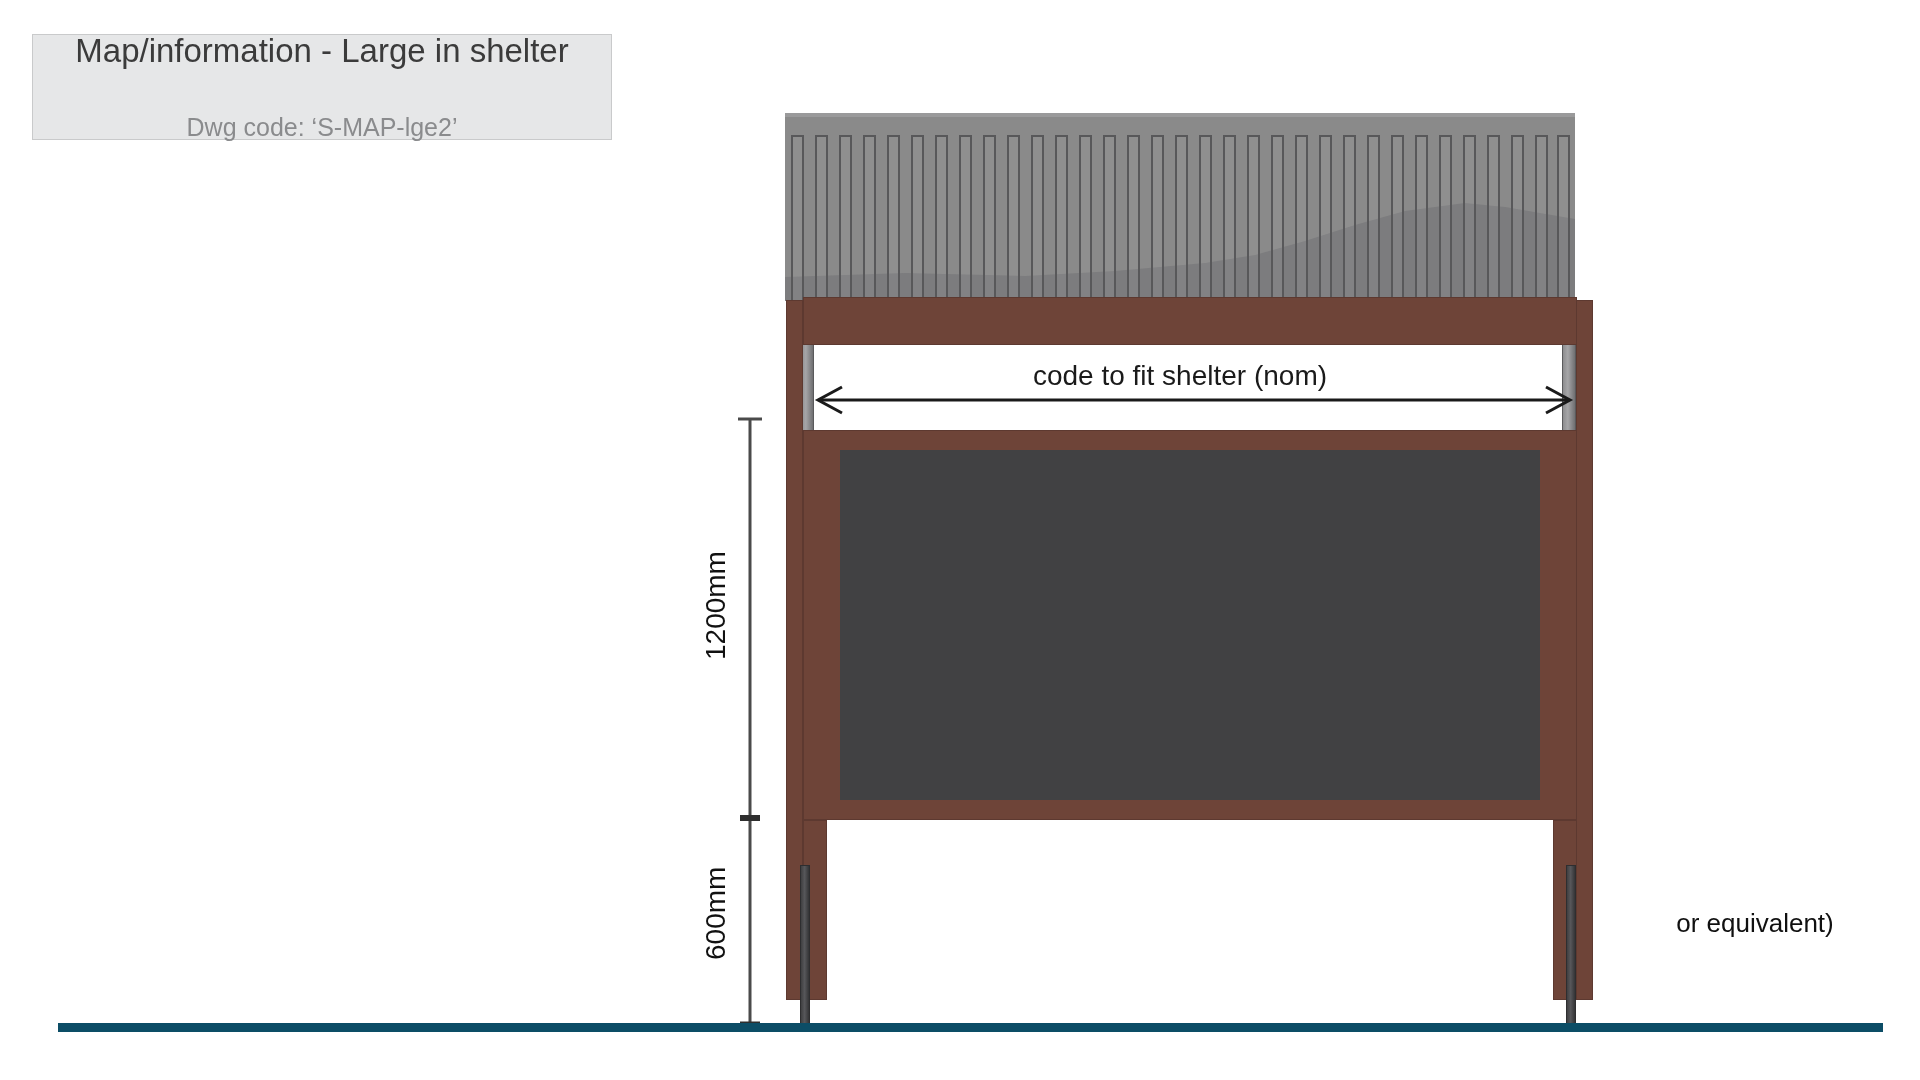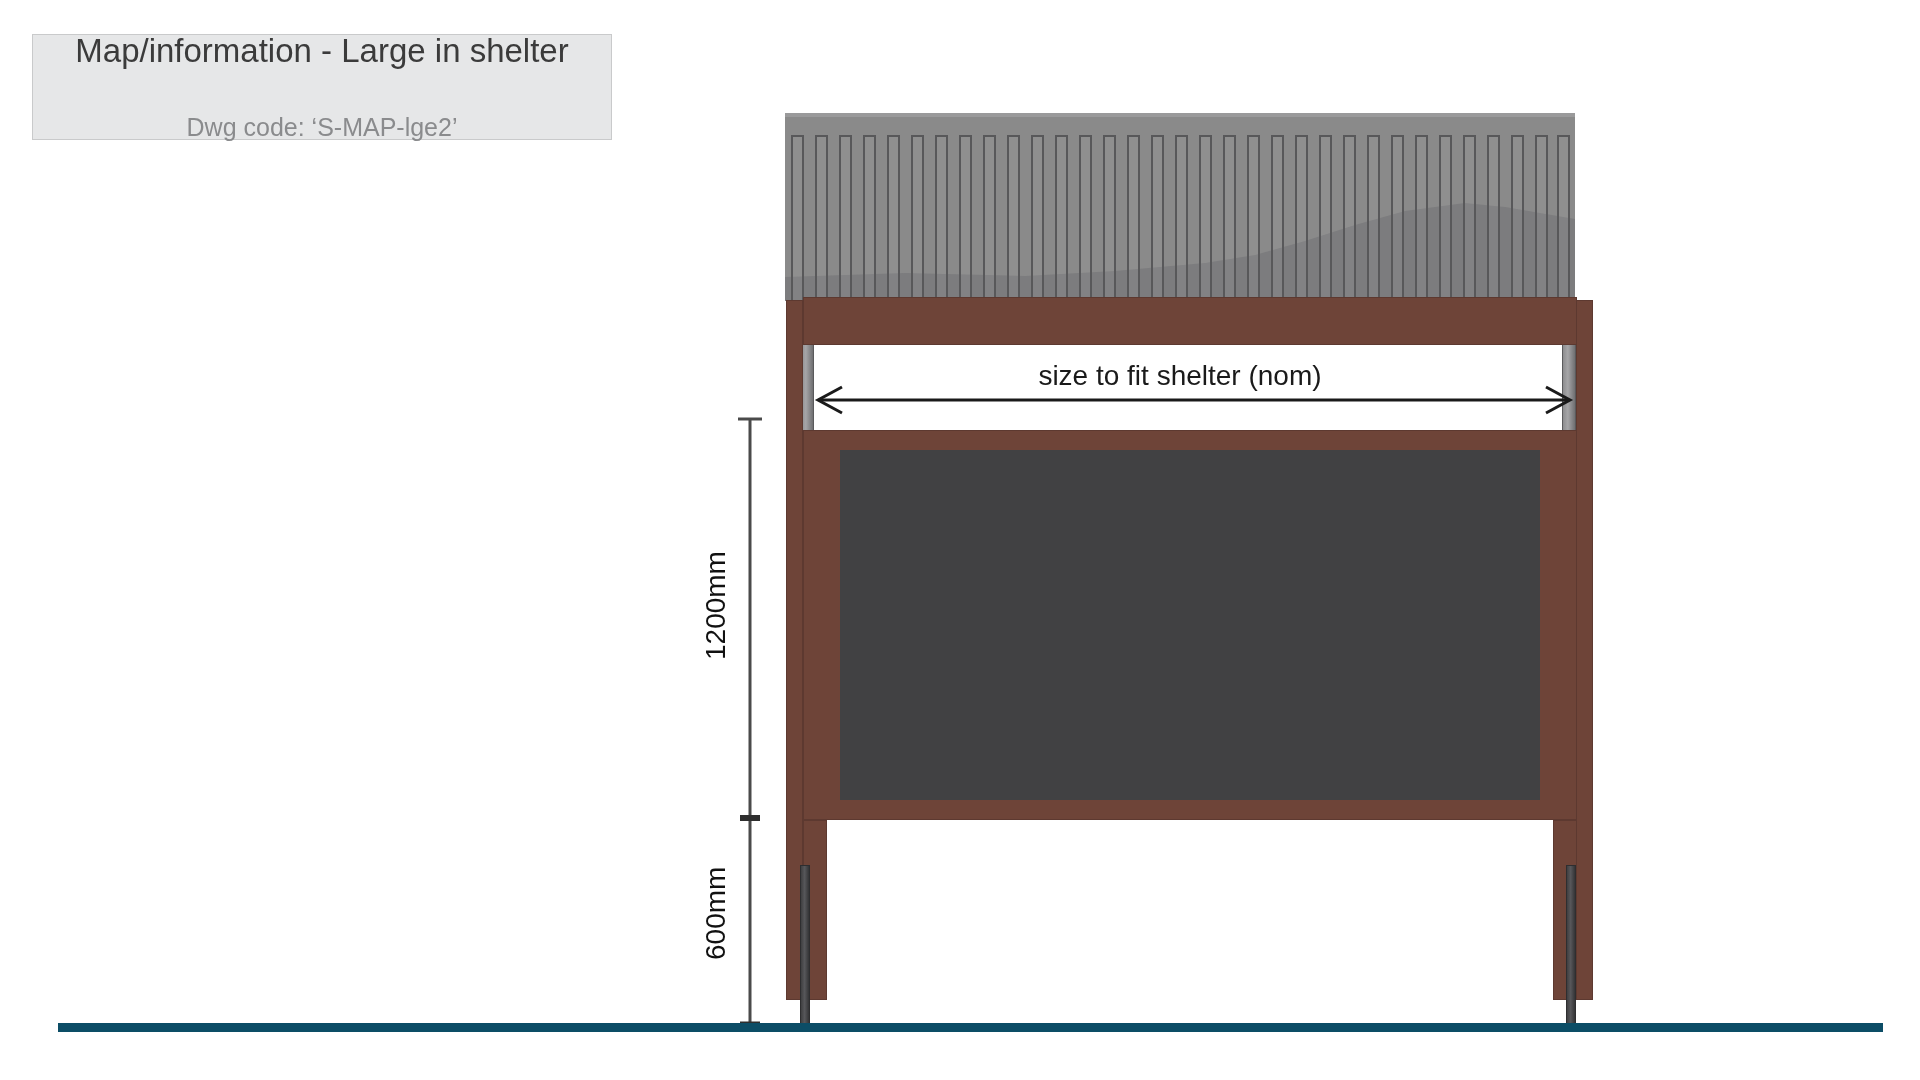--- a/index.html
+++ b/index.html
@@ -232,21 +232,21 @@
   <div class="brown-edge" style="left:803px; top:430px; width:774px; height:390px;"></div>
 
   <div class="brown-edge" style="left:803px; top:820px; width:24px; height:180px;"></div>
   <div class="brown-edge" style="left:1553px; top:820px; width:24px; height:180px;"></div>
 
   <div class="panel-dark" style="left:840px; top:450px; width:700px; height:350px;"></div>
 
   <div class="leg-dark" style="left:800px; top:865px; width:10px; height:162px;"></div>
   <div class="leg-dark" style="left:1566px; top:865px; width:10px; height:162px;"></div>
 
-  <div class="dim-width-label">size to fit shelter (nom)</div>
+  <div class="dim-width-label">code to fit shelter (nom)</div>
   <svg class="dim-width-svg" width="764" height="30" viewBox="0 0 764 30">
     <line x1="8" y1="15" x2="756" y2="15" stroke="#1a1a1a" stroke-width="3"></line>
     <polyline points="30,2 6,15 30,28" fill="none" stroke="#1a1a1a" stroke-width="3"></polyline>
     <polyline points="734,2 758,15 734,28" fill="none" stroke="#1a1a1a" stroke-width="3"></polyline>
   </svg>
 
   <svg class="dim-vert-svg" width="40" height="615" viewBox="0 0 40 615">
 
     <line x1="8" y1="4" x2="32" y2="4" stroke="#4a4a4a" stroke-width="3"></line>
 
@@ -257,15 +257,16 @@
     <line x1="10" y1="609" x2="30" y2="609" stroke="#2e2e2e" stroke-width="5"></line>
   </svg>
 
   <div class="dim-label-vert" style="left:700px; top:660px;">1200mm</div>
 
   <div class="dim-label-vert" style="left:700px; top:960px;">600mm</div>
 
   <div class="ground"></div>
 
   <div class="note">
+    <div>or equivalent)</div>
   </div>
 
 </div>
 
 </body></html>

